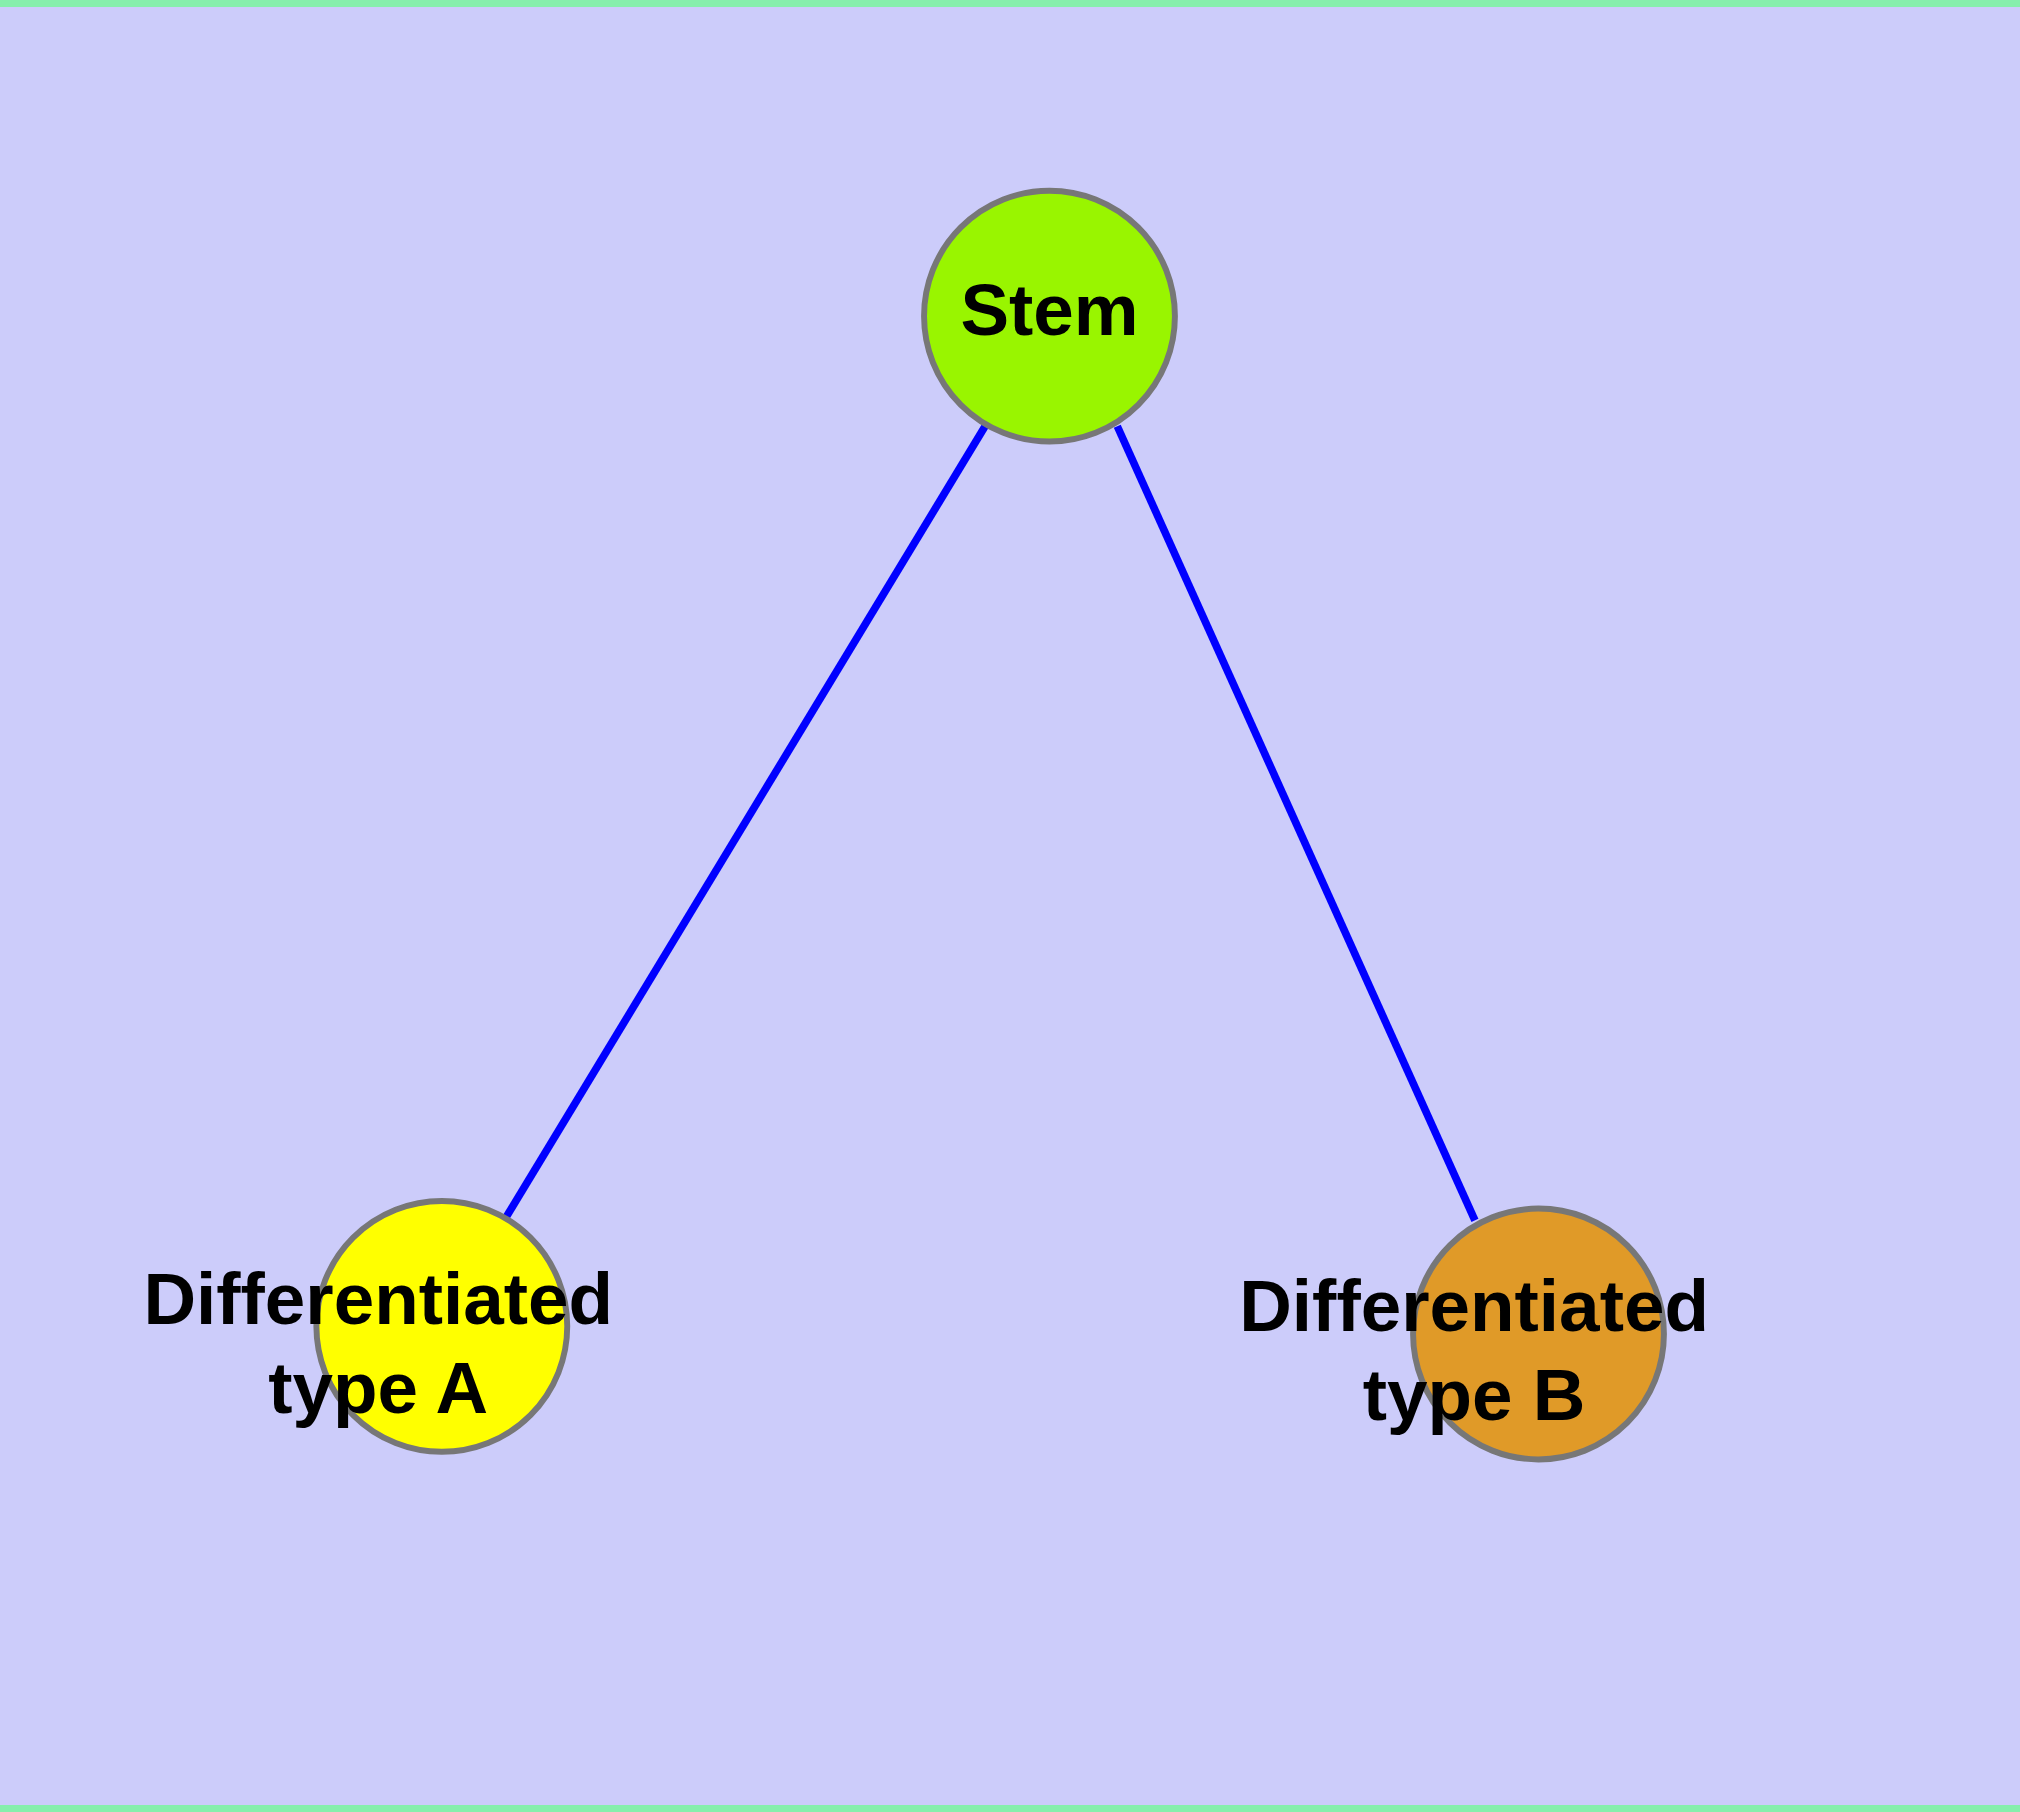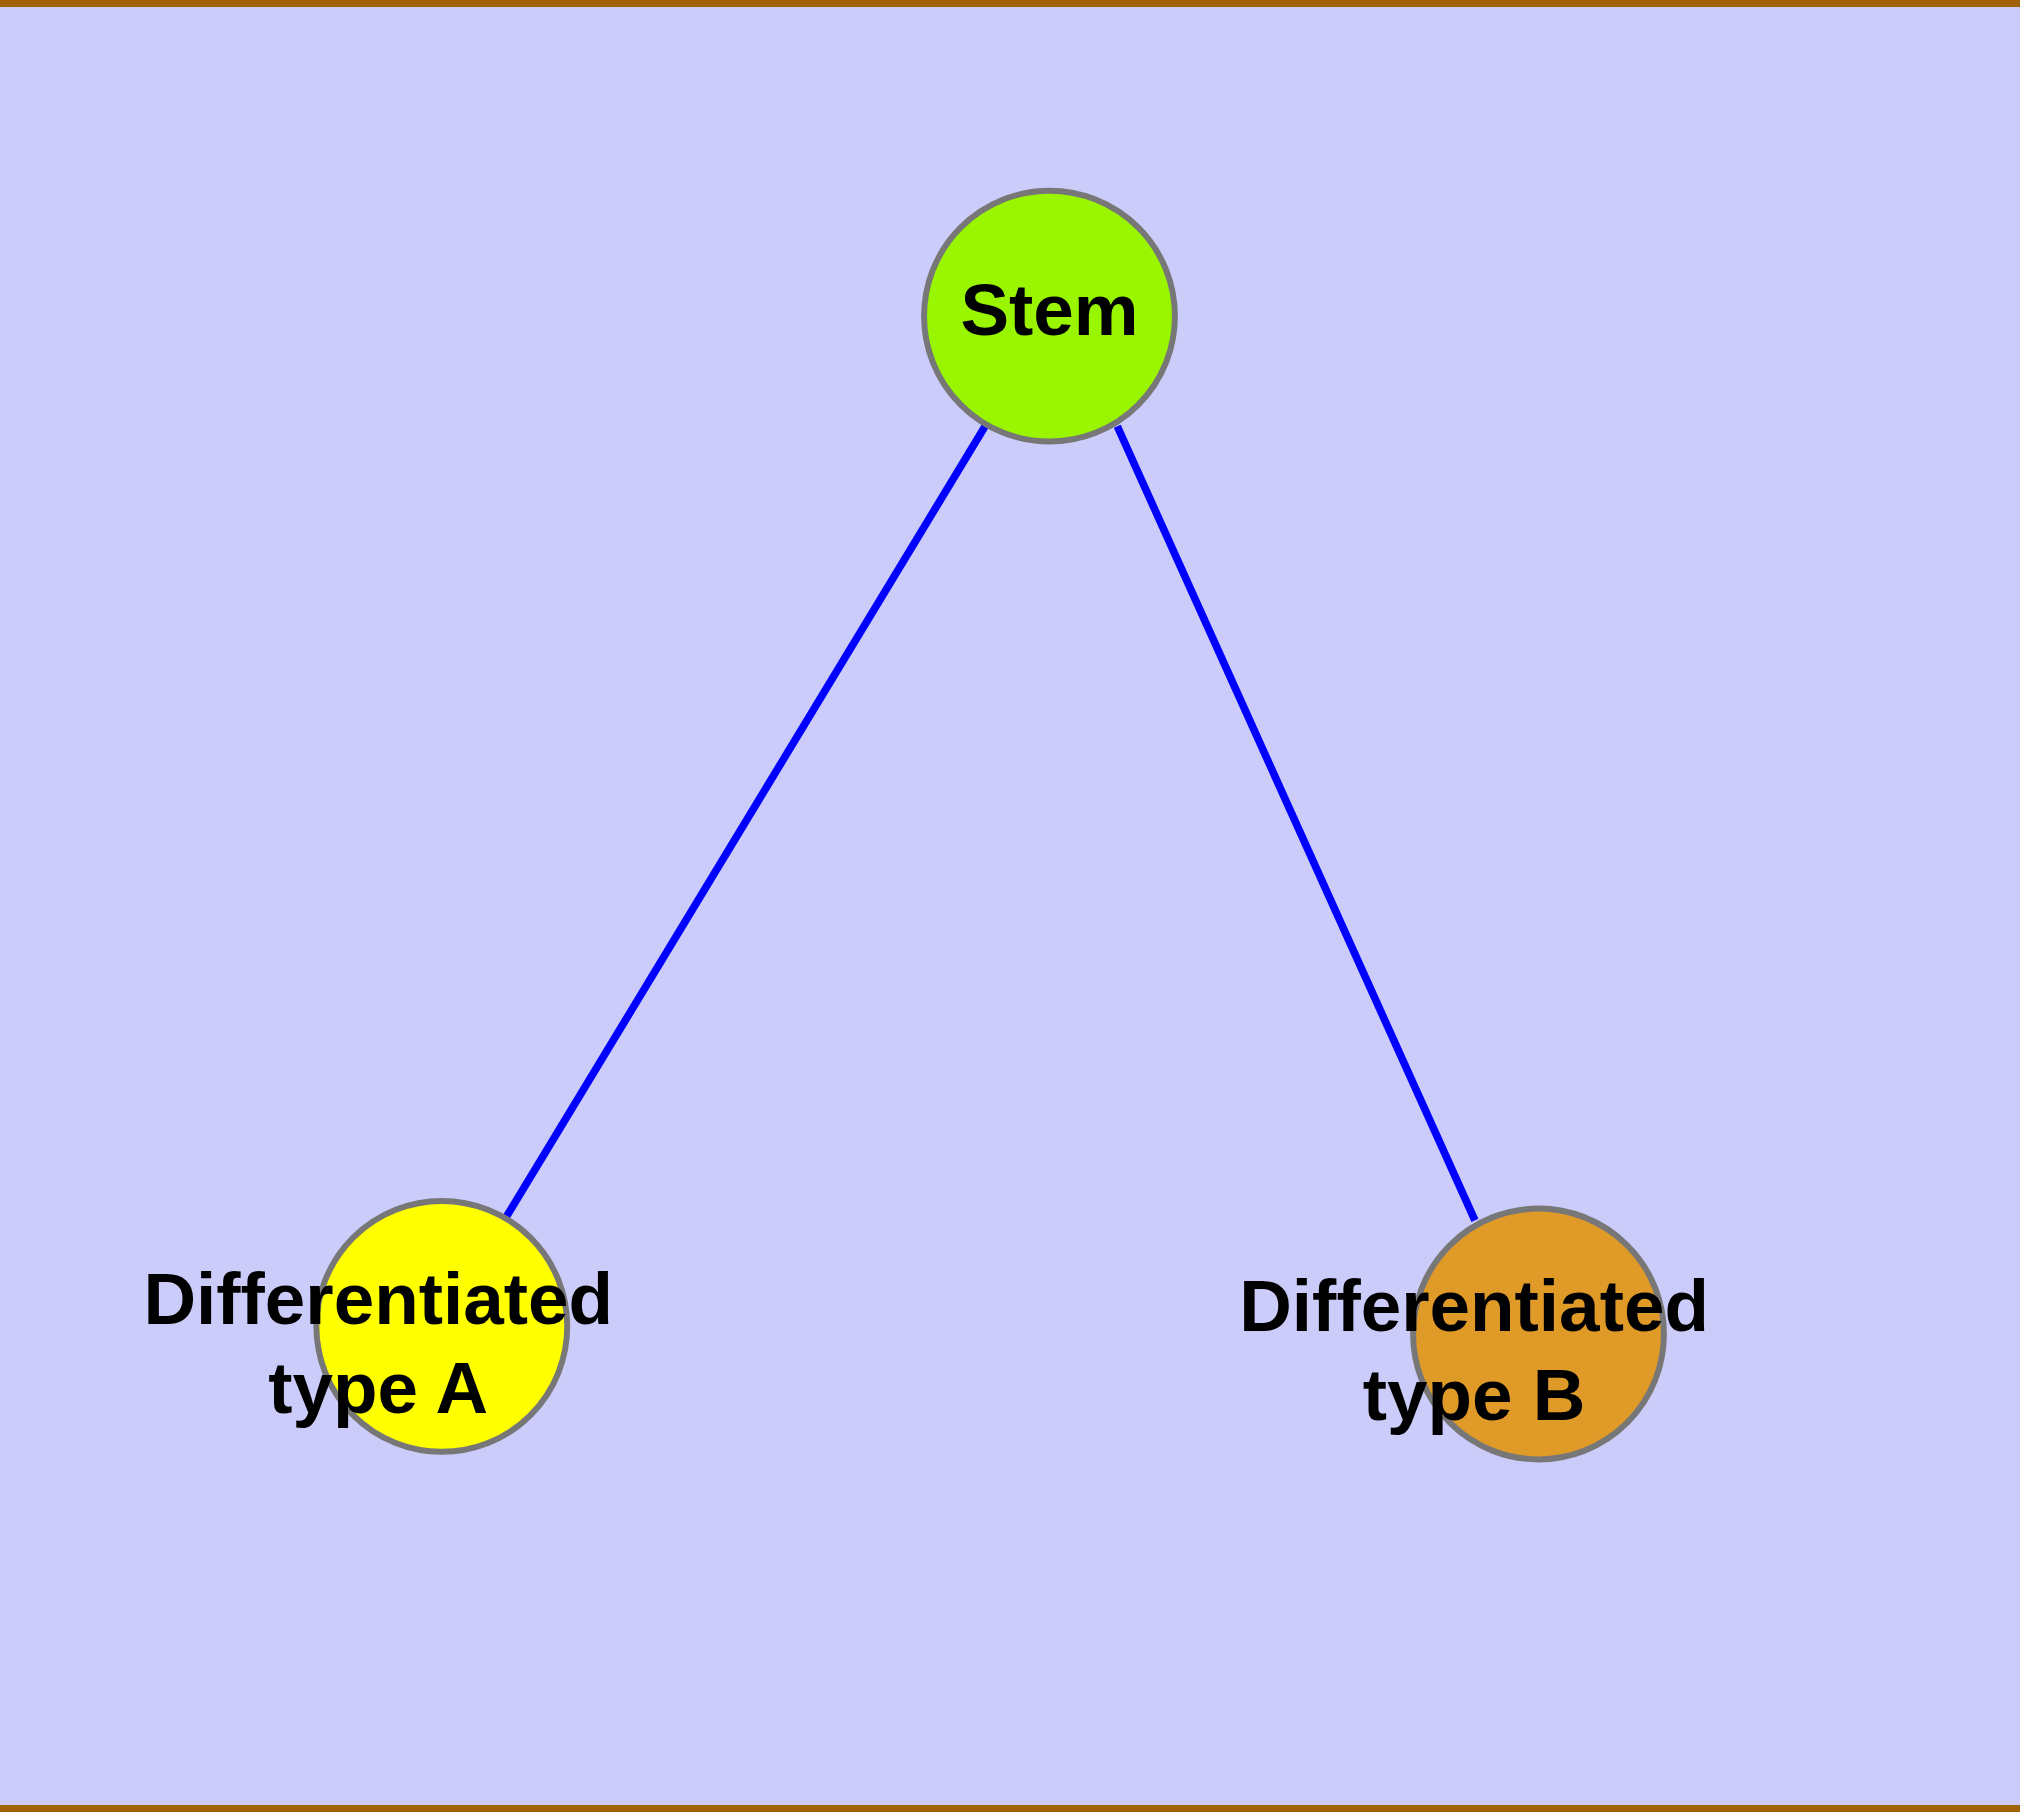--- a/index.html
+++ b/index.html
@@ -40,21 +40,21 @@
     text-anchor: middle;
     dominant-baseline: middle;
   }
   .edge-line {
     stroke-linecap: butt;
   }
 </style>
 </head>
 <body>
 
-<div id="canvas" style="width: 2021px; height: 1812px; background: #a16207;">
+<div id="canvas" style="width: 2021px; height: 1812px; background: #86efac;">
 
   <div id="plot-area" style="background: rgb(204, 204, 250); width: 2021px;"></div>
 
   <svg id="graph-svg" viewBox="0 0 2384 2138" xmlns="http://www.w3.org/2000/svg">
 
     <g>
       <line class="edge-line" x1="1162" y1="503" x2="597" y2="1436" stroke="#0000ff" stroke-width="9"></line>
       <line class="edge-line" x1="1318" y1="503" x2="1740" y2="1440" stroke="#0000ff" stroke-width="9"></line>
     </g>
 

